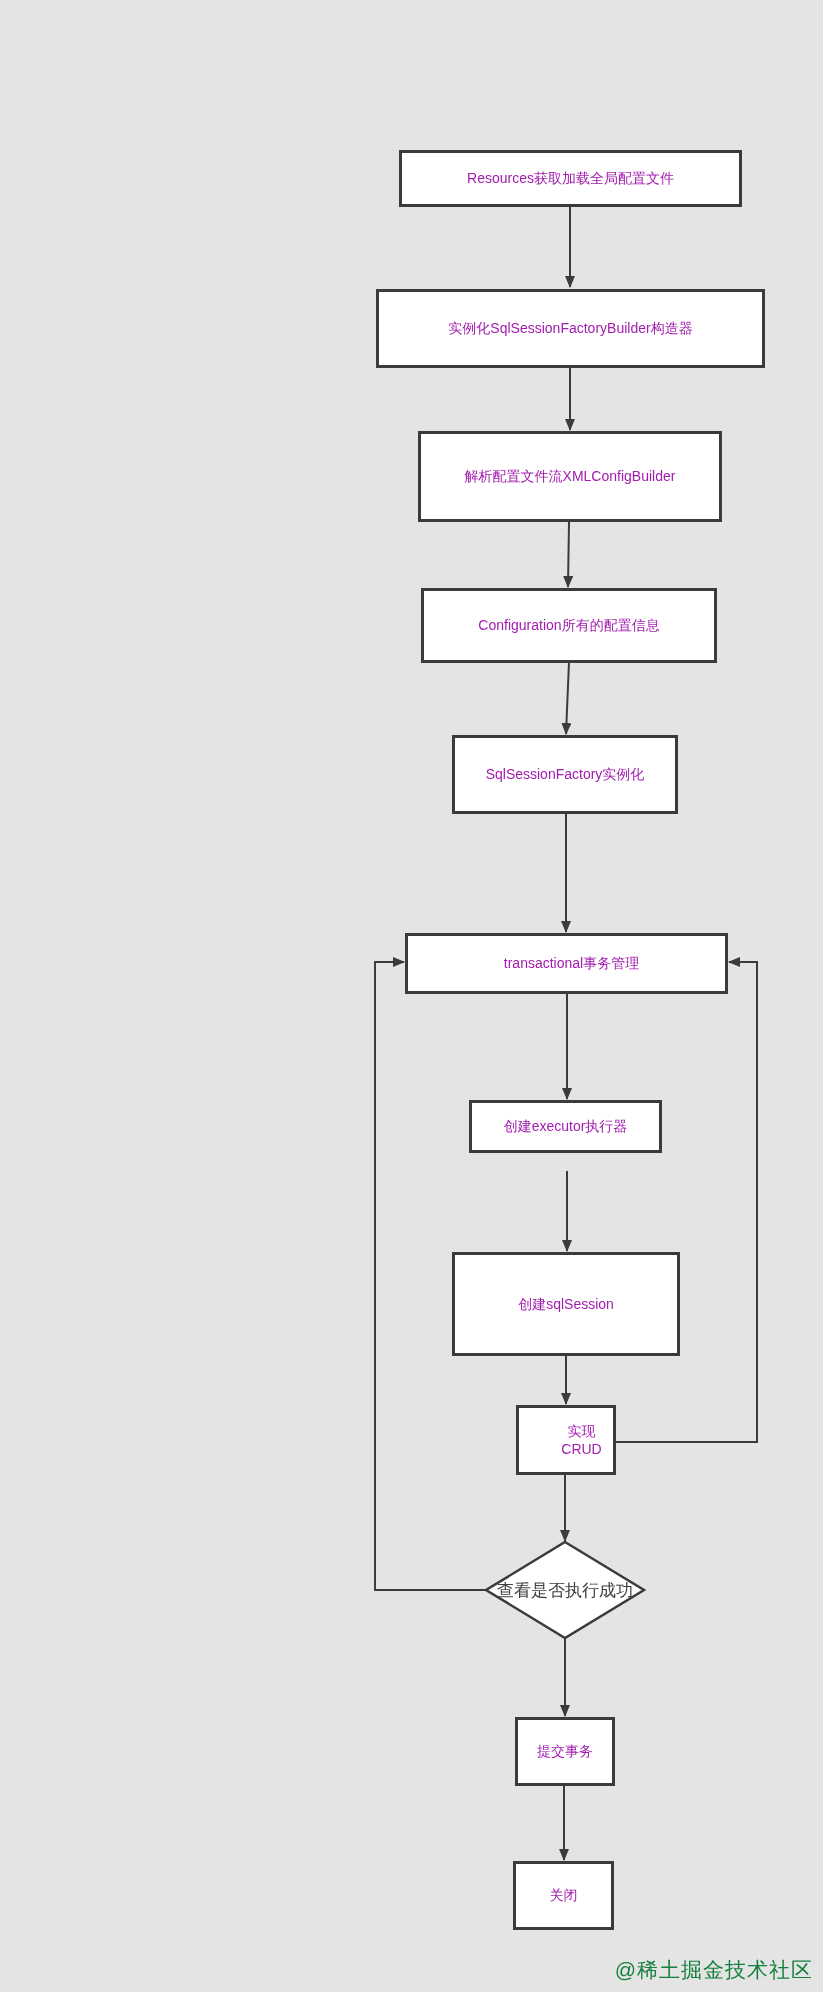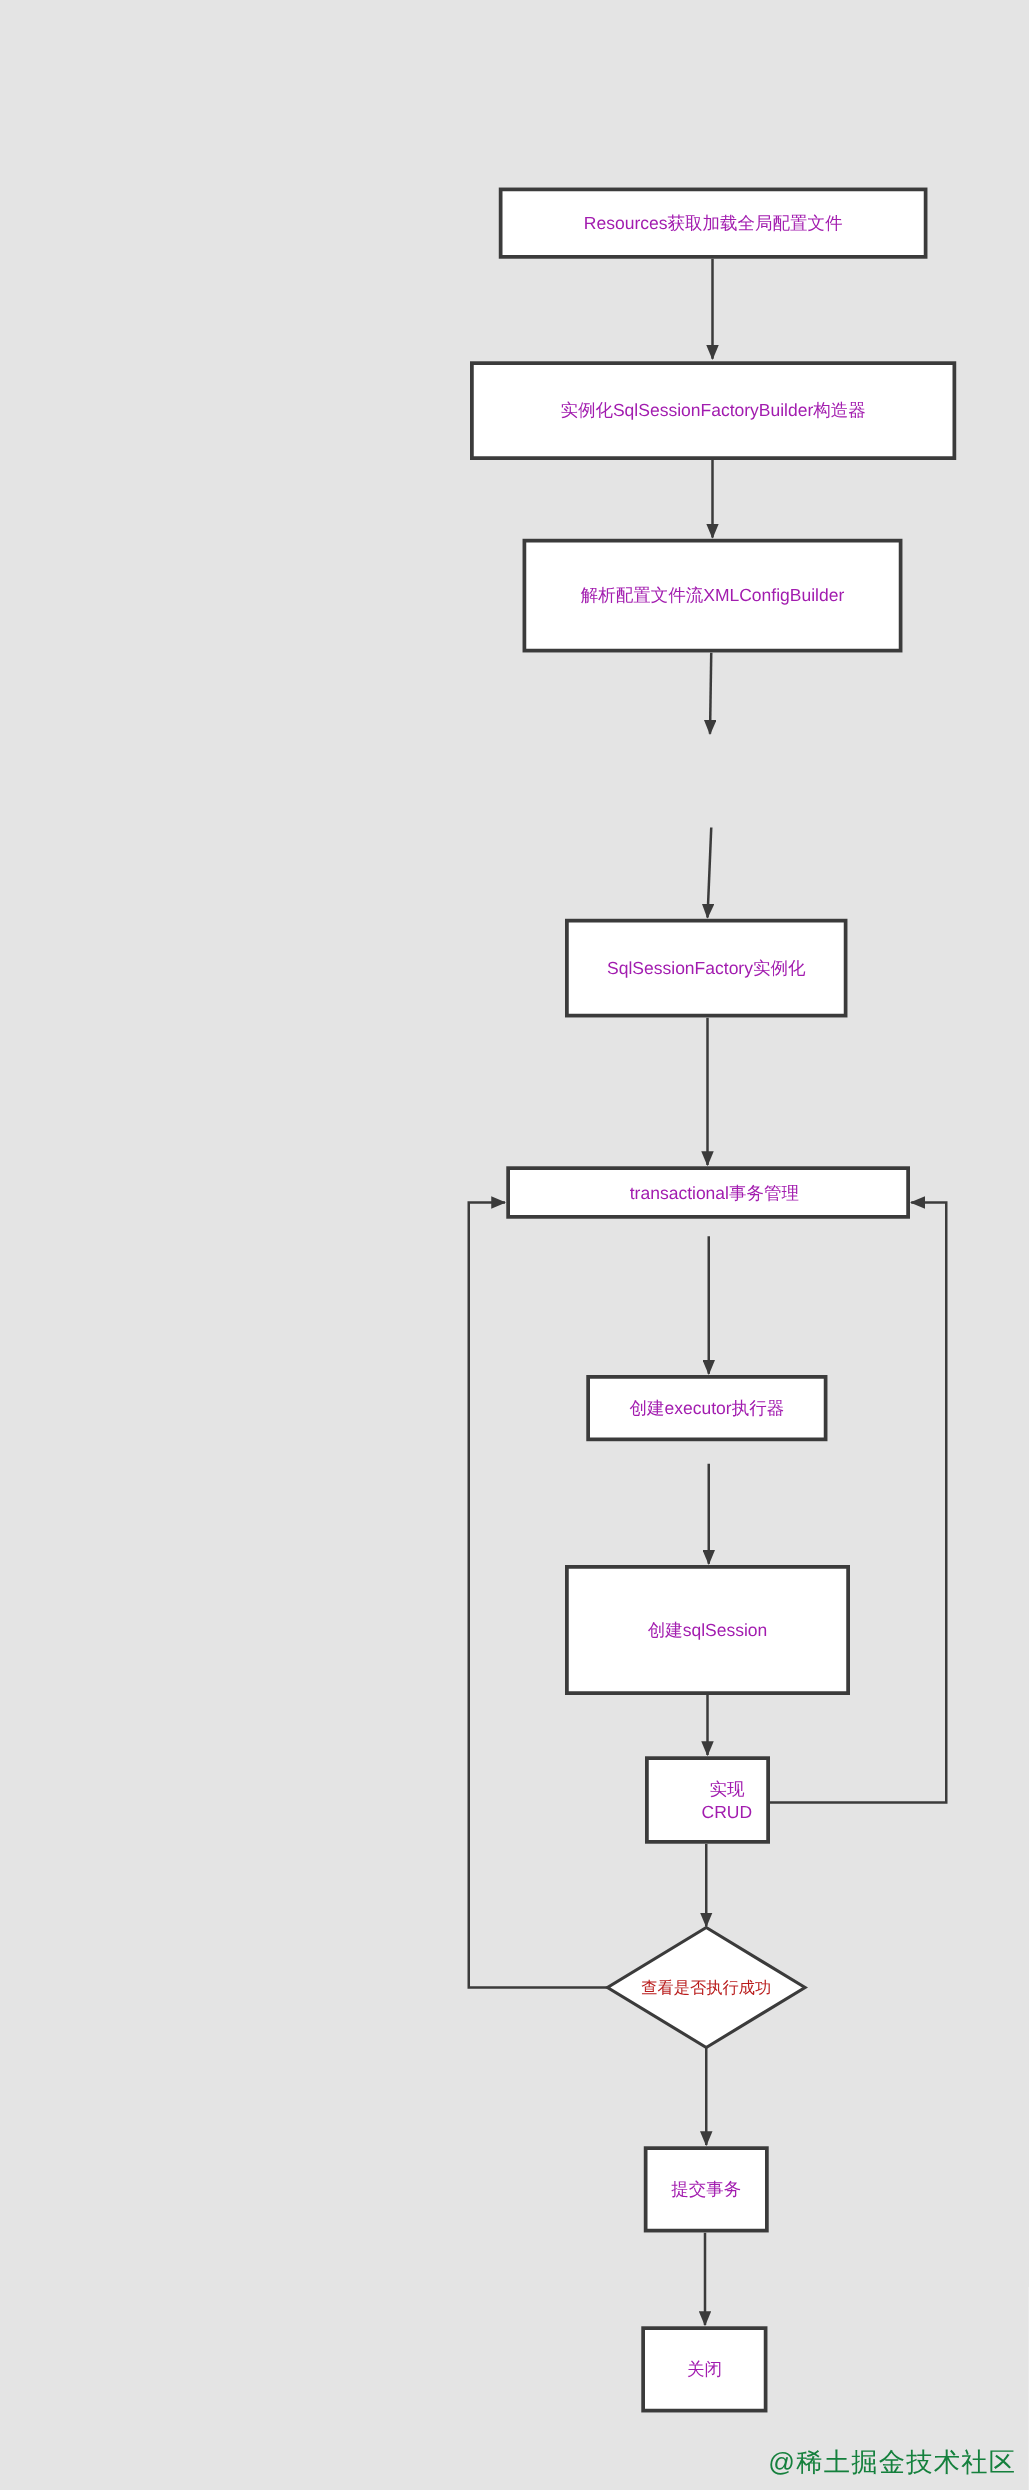--- a/index.html
+++ b/index.html
@@ -31,22 +31,22 @@
     z-index: 2;
     padding: 2px 6px;
   }
   .diamond-label {
     position: absolute;
     box-sizing: border-box;
     display: flex;
     align-items: center;
     justify-content: center;
     text-align: left;
-    color: #b91c1c;
-    font-size: 13px;
+    color: #404040;
+    font-size: 17px;
     z-index: 2;
     white-space: nowrap;
   }
   .watermark {
     position: absolute;
     right: 10px;
     top: 1956px;
     font-size: 21px;
     color: #15803d;
     z-index: 2;
@@ -83,24 +83,25 @@
 
     <polygon points="565,1542 644,1590 565,1638 486,1590" fill="#ffffff" stroke="#3b3b3b" stroke-width="2.5"></polygon>
   </svg>
 
   <div class="node" style="left:399px; top:150px; width:343px; height:57px;">Resources获取加载全局配置文件</div>
 
   <div class="node" style="left:376px; top:289px; width:389px; height:79px;">实例化SqlSessionFactoryBuilder构造器</div>
 
   <div class="node" style="left:418px; top:431px; width:304px; height:91px;">解析配置文件流XMLConfigBuilder</div>
 
+  <div class="node" style="left:421px; top:588px; width:296px; height:75px;">Configuration所有的配置信息</div>
 
   <div class="node" style="left:452px; top:735px; width:226px; height:79px;">SqlSessionFactory实例化</div>
 
-  <div class="node" style="left:405px; top:933px; width:323px; height:42px;padding-left:16px;">transactional事务管理</div>
+  <div class="node" style="left:405px; top:933px; width:323px; height:61px;padding-left:16px;">transactional事务管理</div>
 
   <div class="node" style="left:469px; top:1100px; width:193px; height:53px;">创建executor执行器</div>
 
   <div class="node" style="left:452px; top:1252px; width:228px; height:104px;">创建sqlSession</div>
 
   <div class="node" style="left:516px; top:1405px; width:100px; height:70px;padding-left:37px;">实现CRUD</div>
 
   <div class="diamond-label" style="left:485px; top:1576px; width:160px; height:28px;">查看是否执行成功</div>
 
   <div class="node" style="left:515px; top:1717px; width:100px; height:69px;">提交事务</div>

